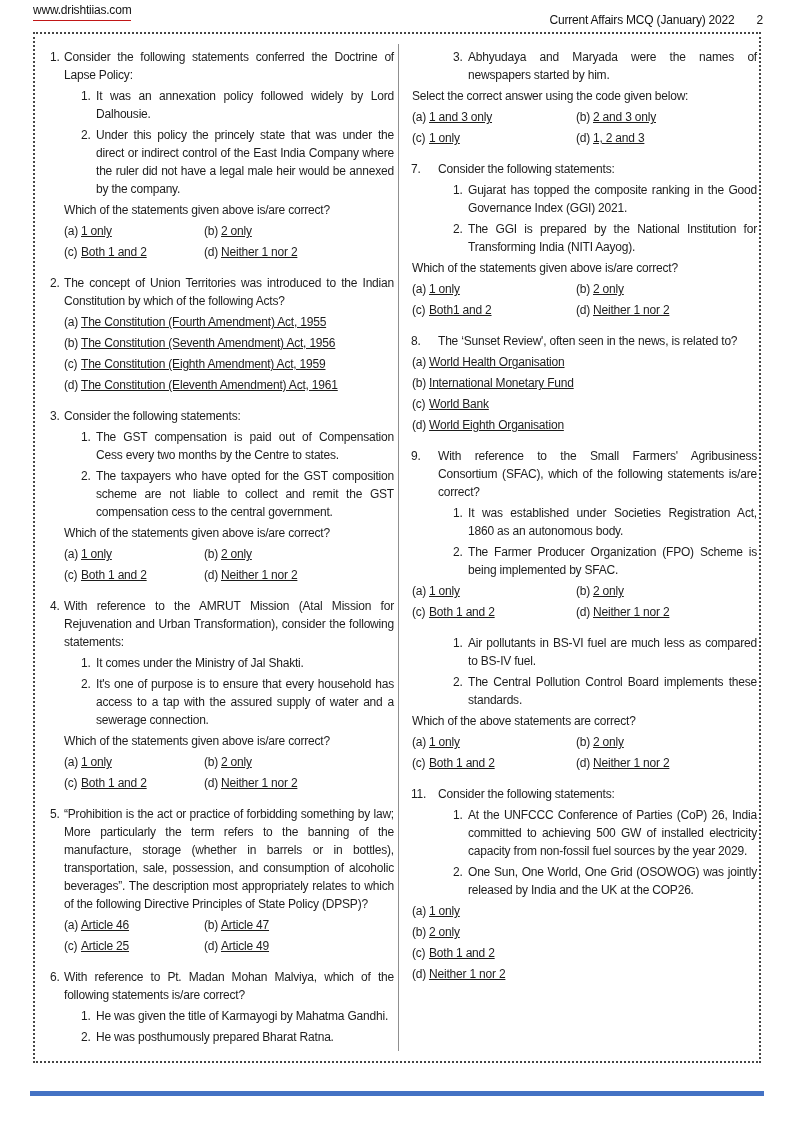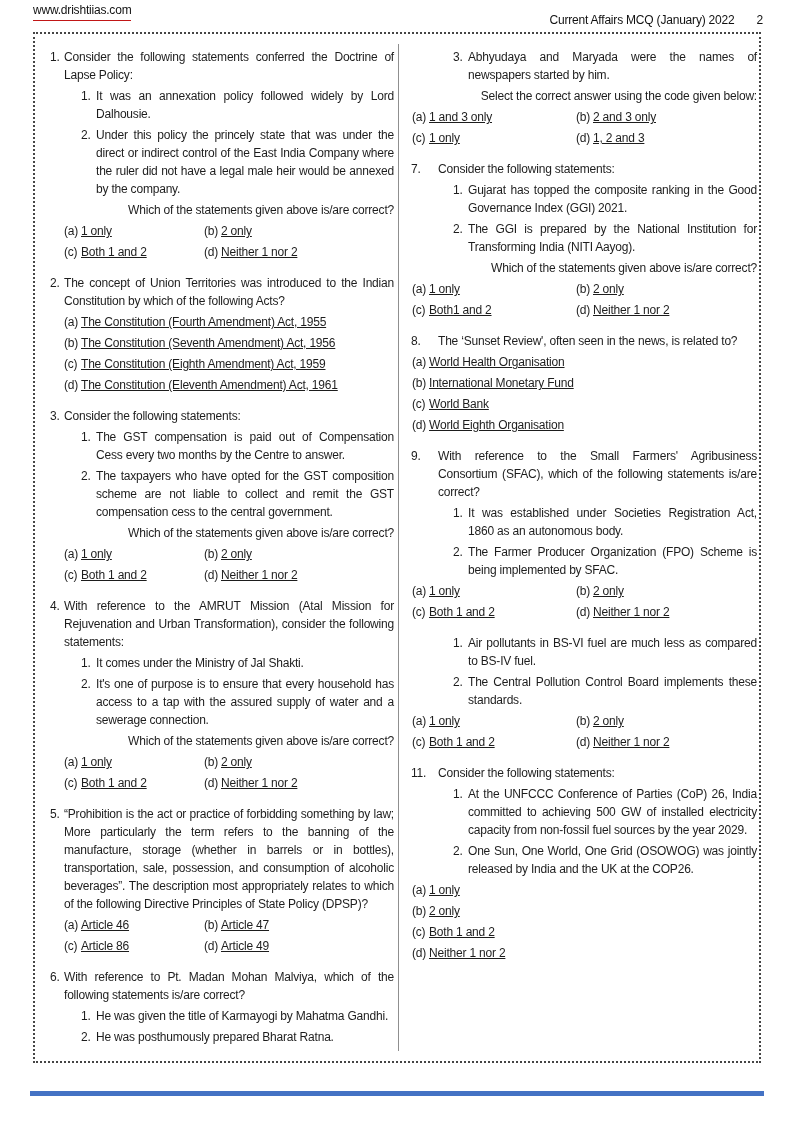--- a/index.html
+++ b/index.html
@@ -20,21 +20,21 @@
   
   .q + .q{margin-top:13px;}
   .qhead{display:flex;}
   .qnum{flex:0 0 16px;box-sizing:border-box;padding-left:2px;}
   .col-right .qnum{flex:0 0 28px;padding-left:1px;}
   .qtext{flex:1;text-align:justify;}
   .stmt{display:flex;margin:3px 0 0 33px;}
   .col-right .stmt{margin-left:43px;}
   .snum{flex:0 0 15px;}
   .stext{flex:1;text-align:justify;}
-  .prompt{margin:3px 0 0 16px;text-align:right;}
+  .prompt{margin:3px 0 0 16px;}
   .col-right .prompt{margin-left:2px;}
   .opts2{display:grid;grid-template-columns:140px 1fr;row-gap:3px;margin:3px 0 0 16px;}
   .col-right .opts2{grid-template-columns:164px 1fr;margin-left:2px;}
   .opts1{margin-left:16px;}
   .col-right .opts1{margin-left:2px;}
   .opts1 .opt{margin-top:3px;}
   .opt{display:flex;}
   .olabel{flex:0 0 17px;}
   .otext{flex:1;text-decoration:underline;}
   
@@ -115,21 +115,21 @@
         </div>
       </article>
 
       <article class="q">
         <div class="qhead">
           <span class="qnum">3.</span>
           <p class="qtext">Consider the following statements:</p>
         </div>
         <div class="stmt">
           <span class="snum">1.</span>
-          <p class="stext">The GST compensation is paid out of Compensation Cess every two months by the Centre to answer.</p>
+          <p class="stext">The GST compensation is paid out of Compensation Cess every two months by the Centre to states.</p>
         </div>
         <div class="stmt">
           <span class="snum">2.</span>
           <p class="stext">The taxpayers who have opted for the GST composition scheme are not liable to collect and remit the GST compensation cess to the central government.</p>
         </div>
         <p class="prompt">Which of the statements given above is/are correct?</p>
         <div class="opts2">
           <div class="opt">
               <span class="olabel">(a)</span>
               <span class="otext">1 only</span>
@@ -192,21 +192,21 @@
           <div class="opt">
               <span class="olabel">(a)</span>
               <span class="otext">Article 46</span>
             </div>
           <div class="opt">
               <span class="olabel">(b)</span>
               <span class="otext">Article 47</span>
             </div>
           <div class="opt">
               <span class="olabel">(c)</span>
-              <span class="otext">Article 86</span>
+              <span class="otext">Article 25</span>
             </div>
           <div class="opt">
               <span class="olabel">(d)</span>
               <span class="otext">Article 49</span>
             </div>
         </div>
       </article>
 
       <article class="q">
         <div class="qhead">
@@ -347,20 +347,21 @@
 
       <article class="q">
         <div class="stmt">
           <span class="snum">1.</span>
           <p class="stext">Air pollutants in BS-VI fuel are much less as compared to BS-IV fuel.</p>
         </div>
         <div class="stmt">
           <span class="snum">2.</span>
           <p class="stext">The Central Pollution Control Board implements these standards.</p>
         </div>
+        <p class="prompt">Which of the above statements are correct?</p>
         <div class="opts2">
           <div class="opt">
               <span class="olabel">(a)</span>
               <span class="otext">1 only</span>
             </div>
           <div class="opt">
               <span class="olabel">(b)</span>
               <span class="otext">2 only</span>
             </div>
           <div class="opt">

